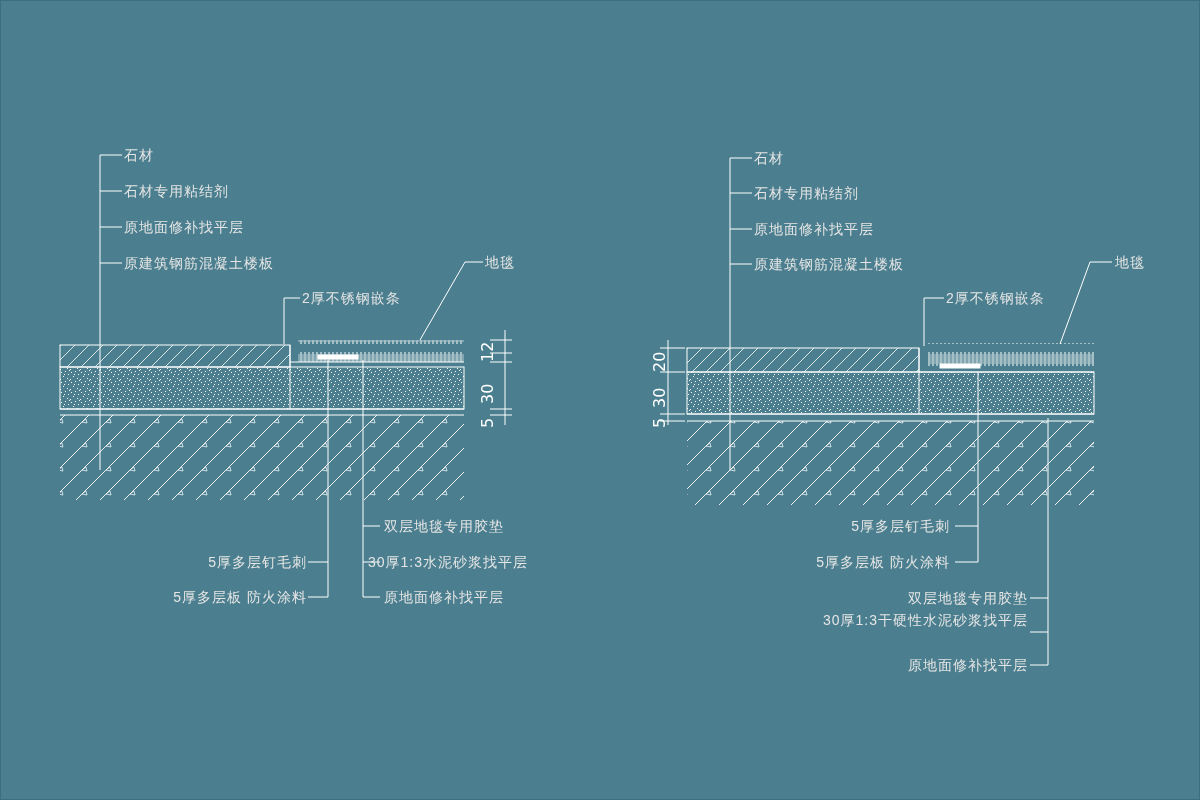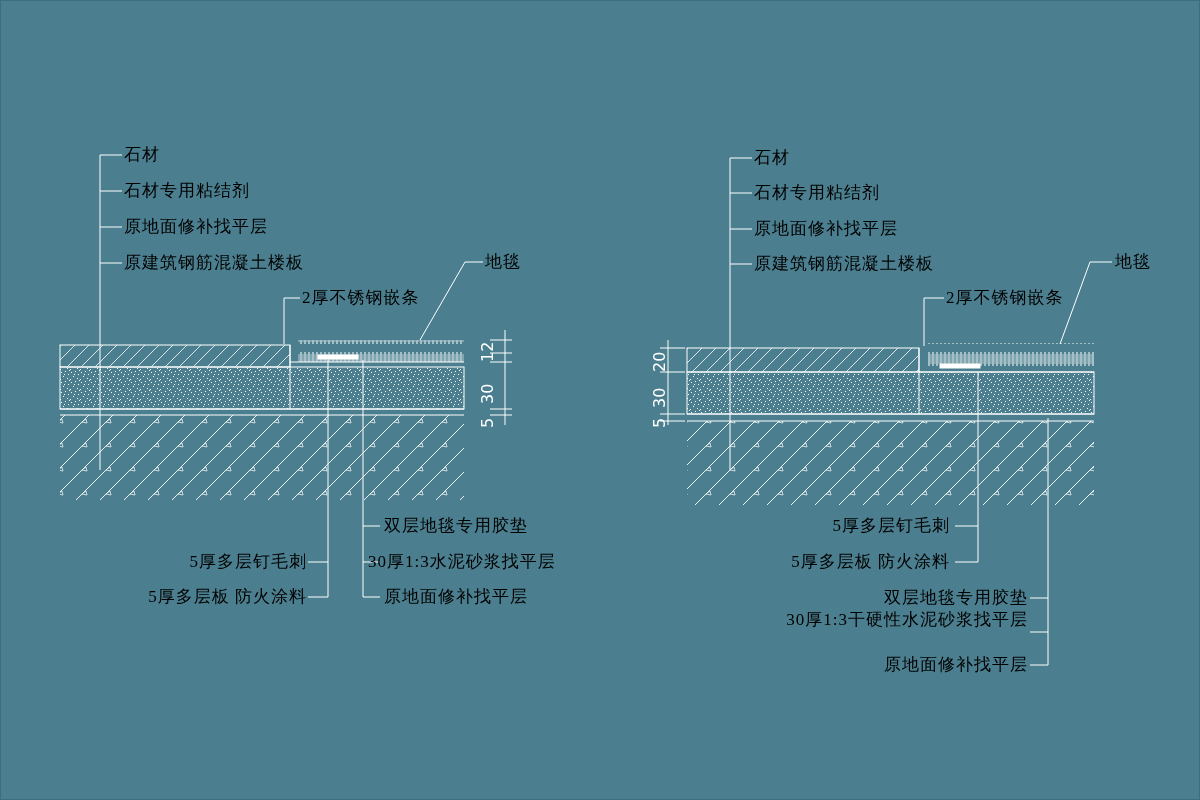--- a/index.html
+++ b/index.html
@@ -1,19 +1,19 @@
 <!DOCTYPE html>
 <html><head>
 <meta charset="utf-8">
 <style>
   html, body { margin:0; padding:0; }
   body { width:1200px; height:800px; background:#4b7f8f; position:relative; overflow:hidden; font-family:"DejaVu Sans", sans-serif; }
   .frame { position:absolute; left:0; top:0; width:1198px; height:798px; border:1px solid #3d6e7d; }
   svg.drawing { position:absolute; left:0; top:0; }
-  .lbl { position:absolute; color:#000000; font-size:17px; line-height:20px; white-space:nowrap; letter-spacing:1px; font-family:Liberation Serif, serif; }
+  .lbl { position:absolute; color:#e5e5e5; font-size:14px; line-height:20px; white-space:nowrap; letter-spacing:1px; font-family:Liberation Sans, sans-serif; }
   .lbl.r { }
   .dim { position:absolute; color:#ffffff; font-size:16px; white-space:nowrap; transform-origin:left top; transform:rotate(-90deg); font-family:"DejaVu Sans", sans-serif; }
 </style>
 </head>
 <body>
 
 <div class="frame"></div>
 
 <svg class="drawing" width="1200" height="800" viewBox="0 0 1200 800">
   <defs>

